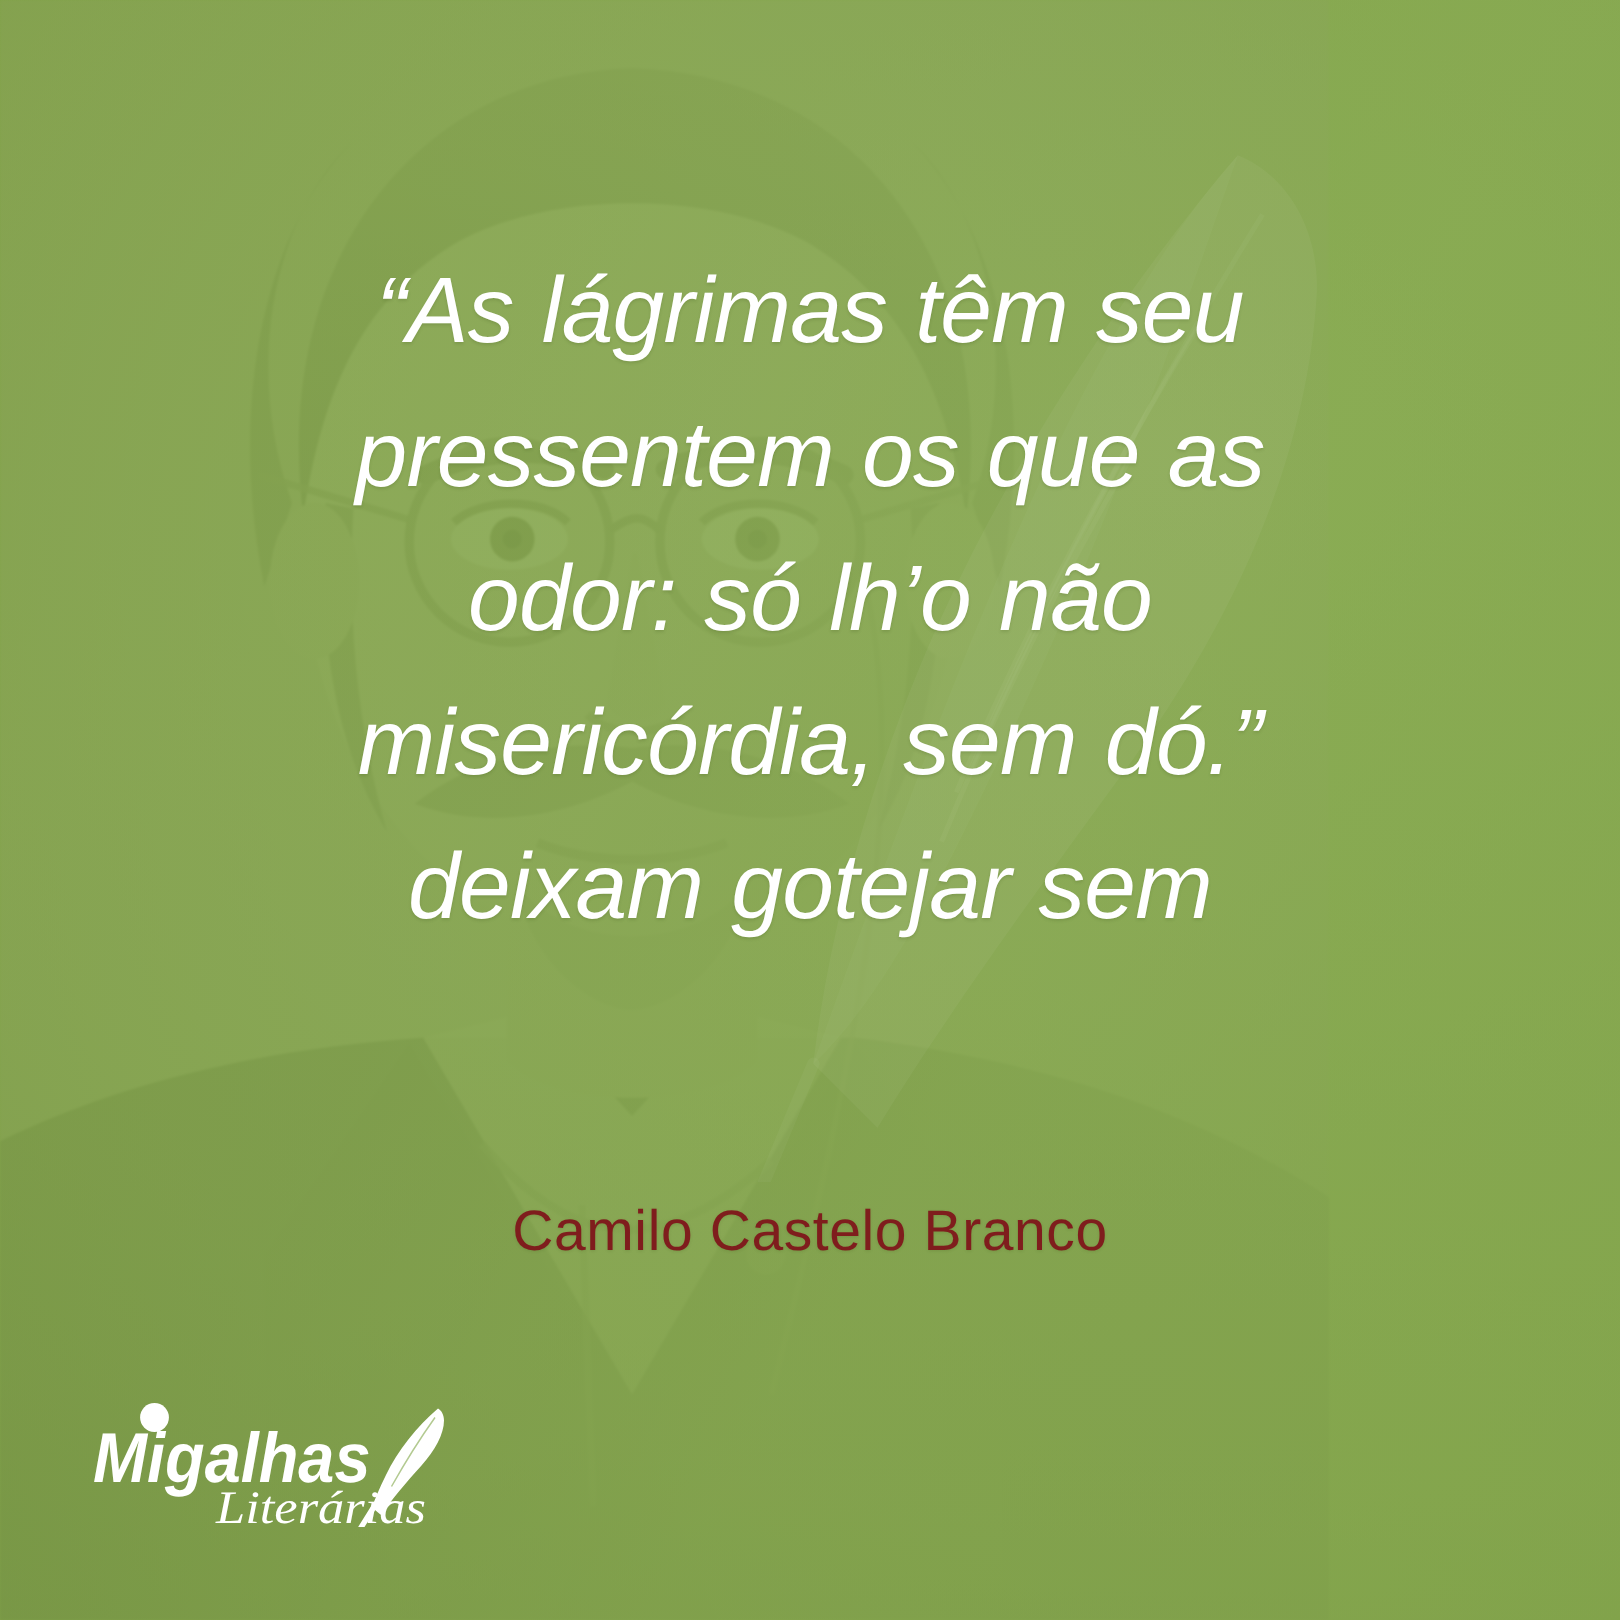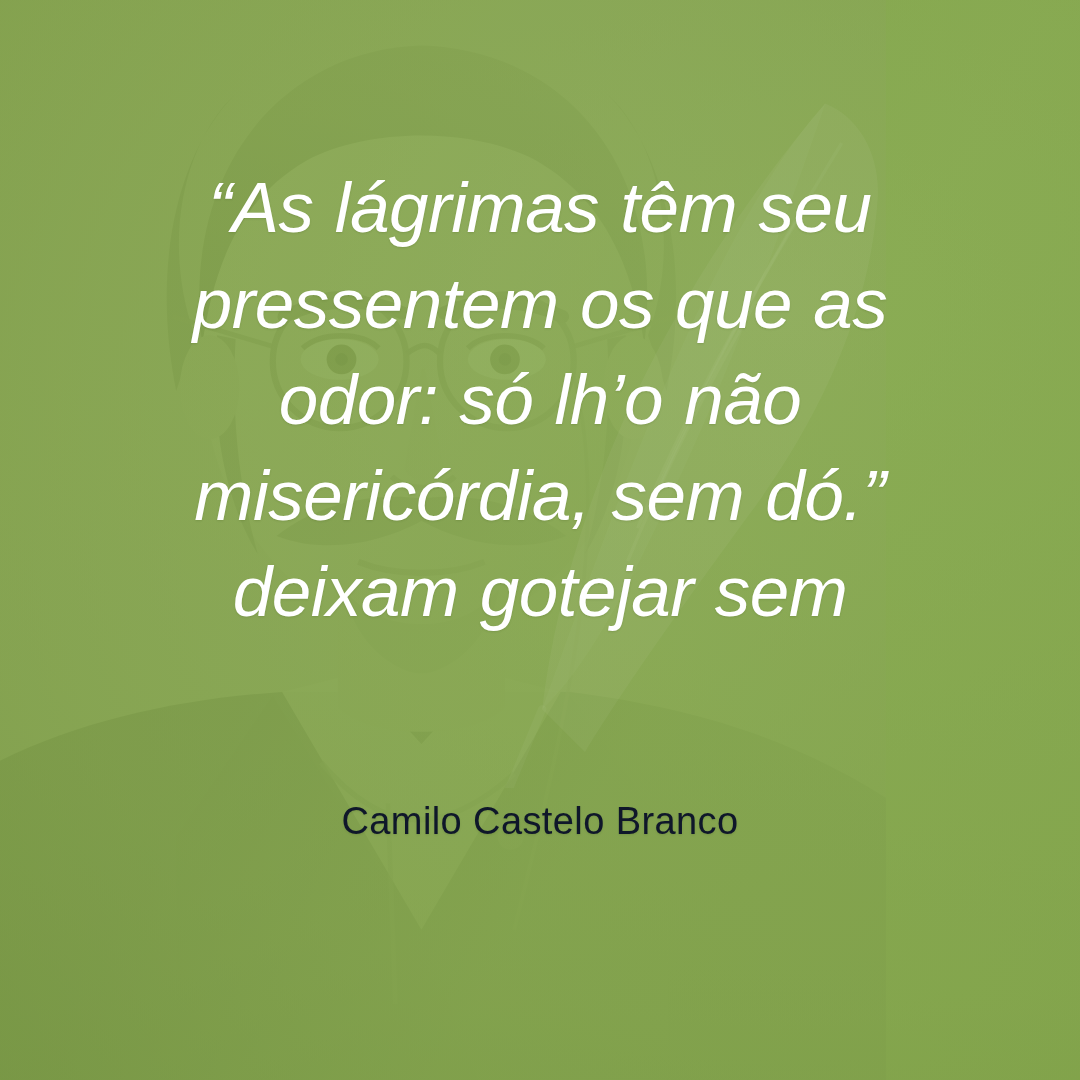--- a/index.html
+++ b/index.html
@@ -70,39 +70,39 @@
   .watermark svg { width: 100%; height: 100%; display: block; }
 
   
   .quote {
     position: absolute;
     left: 60px;
     right: 60px;
     top: 160px;
     text-align: center;
     color: #ffffff;
-    font-size: 71px;
+    font-size: 62px;
     line-height: 96px;
     font-style: italic;
     font-weight: 400;
     letter-spacing: -0.5px;
     word-spacing: 2px;
     text-shadow: 0 1px 2px rgba(60,85,30,0.18);
     font-stretch: condensed;
   }
   .quote .line { display: block; white-space: nowrap; }
 
   
   .author {
     position: absolute;
     left: 0;
     right: 0;
     top: 798px;
     text-align: center;
-    color: #0f172a;
+    color: #7f1d1d;
     font-size: 38px;
     line-height: 46px;
     font-weight: 400;
     letter-spacing: 0.4px;
     text-shadow: 0 1px 2px rgba(60,85,30,0.18);
   }
 
   
   .logo {
     position: absolute;
@@ -226,14 +226,33 @@
   <div class="quote">
     <span class="line">“As lágrimas têm seu</span>
     <span class="line">pressentem os que as</span>
     <span class="line">odor: só lh’o não</span>
     <span class="line">misericórdia, sem dó.”</span>
     <span class="line">deixam gotejar sem</span>
   </div>
 
   <div class="author">Camilo Castelo Branco</div>
 
+  <div class="logo">
+    <svg viewBox="0 0 255 85" aria-hidden="true">
+
+      <circle cx="41" cy="12" r="9.6" fill="#ffffff"></circle>
+
+      <text x="0" y="55" font-family="'Liberation Sans', sans-serif" font-size="47" font-weight="bold" font-style="italic" fill="#ffffff" textLength="185" lengthAdjust="spacingAndGlyphs">Migalhas</text>
+
+      <g transform="translate(186,6)">
+        <path d="M44 0 C30 12 17 28 9 45 C5 53 2 60 0 66 L6 71
+                 C13 61 23 49 33 38 C42 28 48 17 48 8 C48 4 46 1 44 0 Z" fill="#ffffff"></path>
+        <path d="M1 66 L-9 82" stroke="#ffffff" stroke-width="3.6" stroke-linecap="round" fill="none"></path>
+        <g stroke="#8aad56" stroke-width="1" fill="none" opacity="0.65">
+          <path d="M42 6 C32 20 22 36 13 52"></path>
+        </g>
+      </g>
+
+      <text x="82" y="82" font-family="'Liberation Serif', serif" font-size="31" font-style="italic" fill="#ffffff" textLength="140" lengthAdjust="spacingAndGlyphs">Literárias</text>
+    </svg>
+  </div>
 
 </div>
 
 </body></html>

